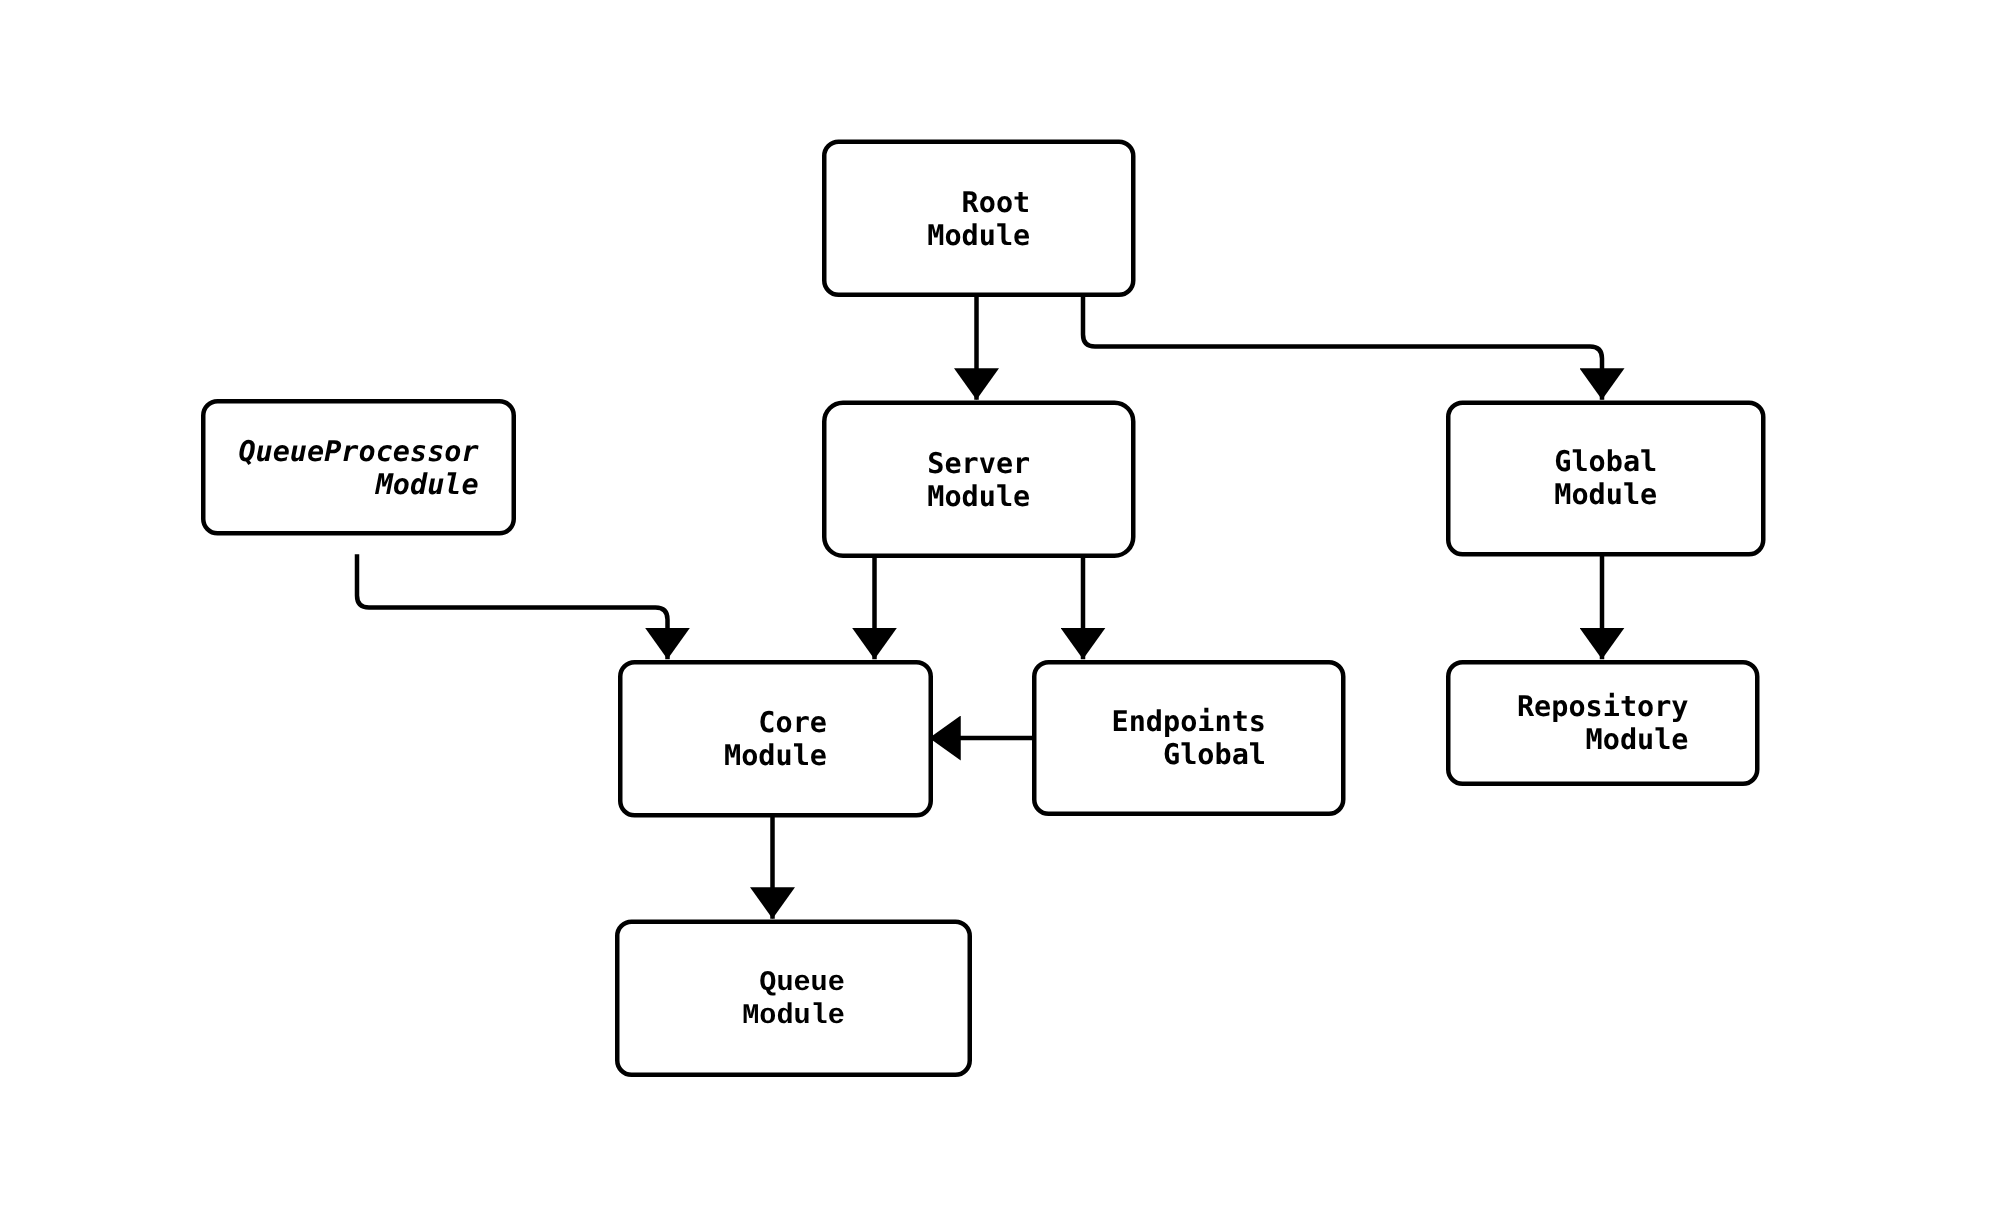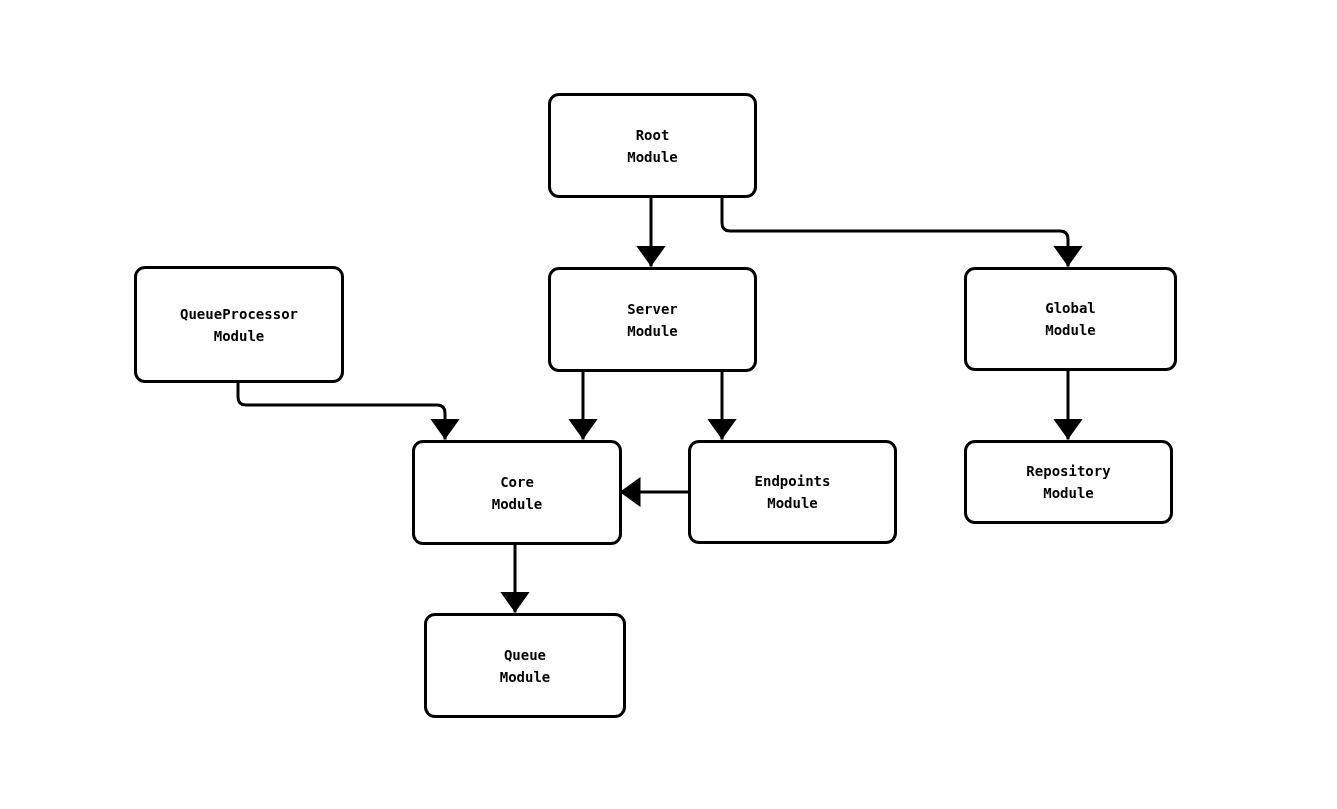--- a/index.html
+++ b/index.html
@@ -34,23 +34,23 @@
     box-sizing: border-box;
     background: #ffffff;
     border: 3.5px solid #000000;
     border-radius: 11px;
     display: flex;
     align-items: center;
     justify-content: center;
   }
   .node-label {
     white-space: pre;
-    text-align: center;
+    text-align: right;
     font-weight: 700;
-    font-size: 14px;
+    font-size: 19px;
     line-height: 22px;
     color: #000000;
     letter-spacing: 0px;
   }
 </style>
 </head>
 <body>
 
 <div class="canvas">
   <svg id="edge-layer" viewBox="0 0 1337 809" xmlns="http://www.w3.org/2000/svg">
@@ -68,42 +68,42 @@
         <path class="edge" d="M688,492 L621,492" marker-end="url(#arrowhead)"></path>
         <path class="edge" d="M515,545 L515,611" marker-end="url(#arrowhead)"></path>
         <path class="edge" d="M1068,371 L1068,438" marker-end="url(#arrowhead)"></path>
       </g>
   </svg>
   <div id="node-layer">
       <div class="node" style="left: 548px; top: 93px; width: 209px; height: 105px;">
         <span class="node-label">Root
 Module</span>
       </div>
-      <div class="node" style="left: 134px; top: 266px; width: 210px; height: 117px;">
+      <div class="node" style="left: 134px; top: 266px; width: 210px; height: 91px; font-style: italic;">
         <span class="node-label">QueueProcessor
 Module</span>
       </div>
-      <div class="node" style="left: 548px; top: 267px; width: 209px; height: 105px;">
+      <div class="node" style="left: 548px; top: 267px; width: 209px; height: 105px; border-radius: 14px;">
         <span class="node-label">Server
 Module</span>
       </div>
       <div class="node" style="left: 964px; top: 267px; width: 213px; height: 104px;">
         <span class="node-label">Global
 Module</span>
       </div>
       <div class="node" style="left: 412px; top: 440px; width: 210px; height: 105px;">
         <span class="node-label">Core
 Module</span>
       </div>
       <div class="node" style="left: 688px; top: 440px; width: 209px; height: 104px;">
         <span class="node-label">Endpoints
-Module</span>
+Global</span>
       </div>
       <div class="node" style="left: 964px; top: 440px; width: 209px; height: 84px;">
         <span class="node-label">Repository
 Module</span>
       </div>
-      <div class="node" style="left: 424px; top: 613px; width: 202px; height: 105px;">
+      <div class="node" style="left: 410px; top: 613px; width: 238px; height: 105px; font-family: Liberation Mono, monospace;">
         <span class="node-label">Queue
 Module</span>
       </div>
     </div>
 </div>
 
 </body></html>

